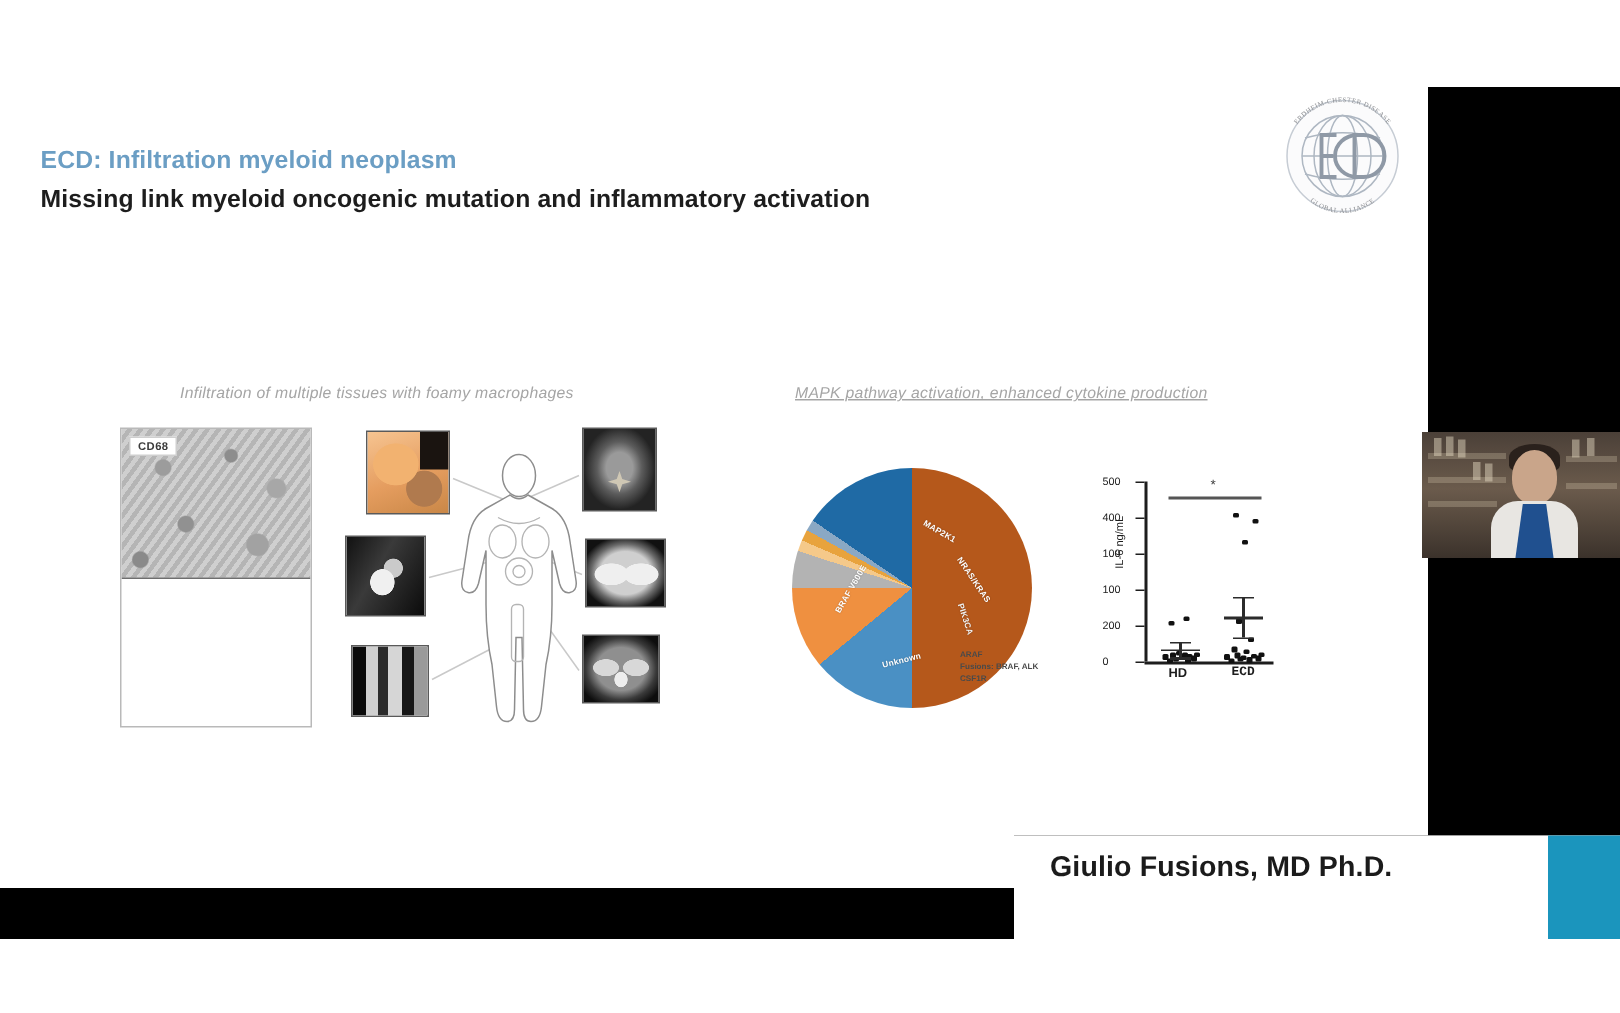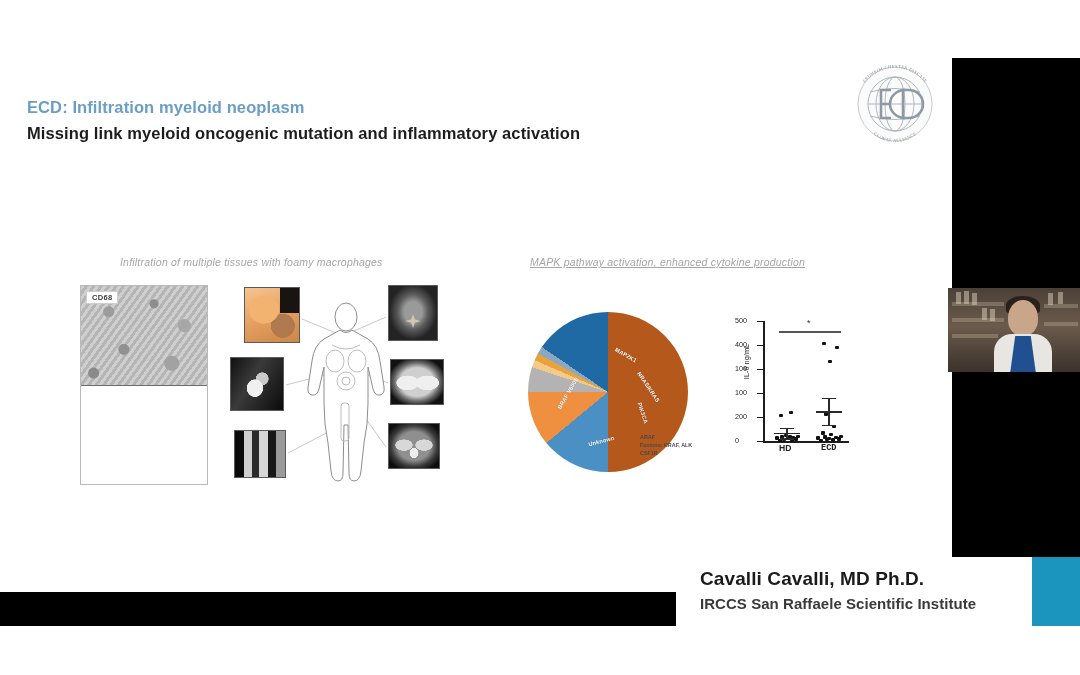--- a/index.html
+++ b/index.html
@@ -355,17 +355,16 @@
     <span class="book" style="left:100px;top:5px;"></span>
     <span class="book" style="left:110px;top:4px;"></span>
     <span class="hair"></span>
       <span class="head"></span>
     <span class="torso"></span>
       <span class="vest"></span>
   </div>
 
   <div id="lower3">
     <div id="l3-accent"></div>
-    <div id="l3-name">Cavalli Cavalli, MD Ph.D.</div>
-    <div id="l3-aff">IRCCS San Raffaele Scientific Institute</div>
+    <div id="l3-name">Giulio Fusions, MD Ph.D.</div>
   </div>
 
 </div>
 
 </body></html>

